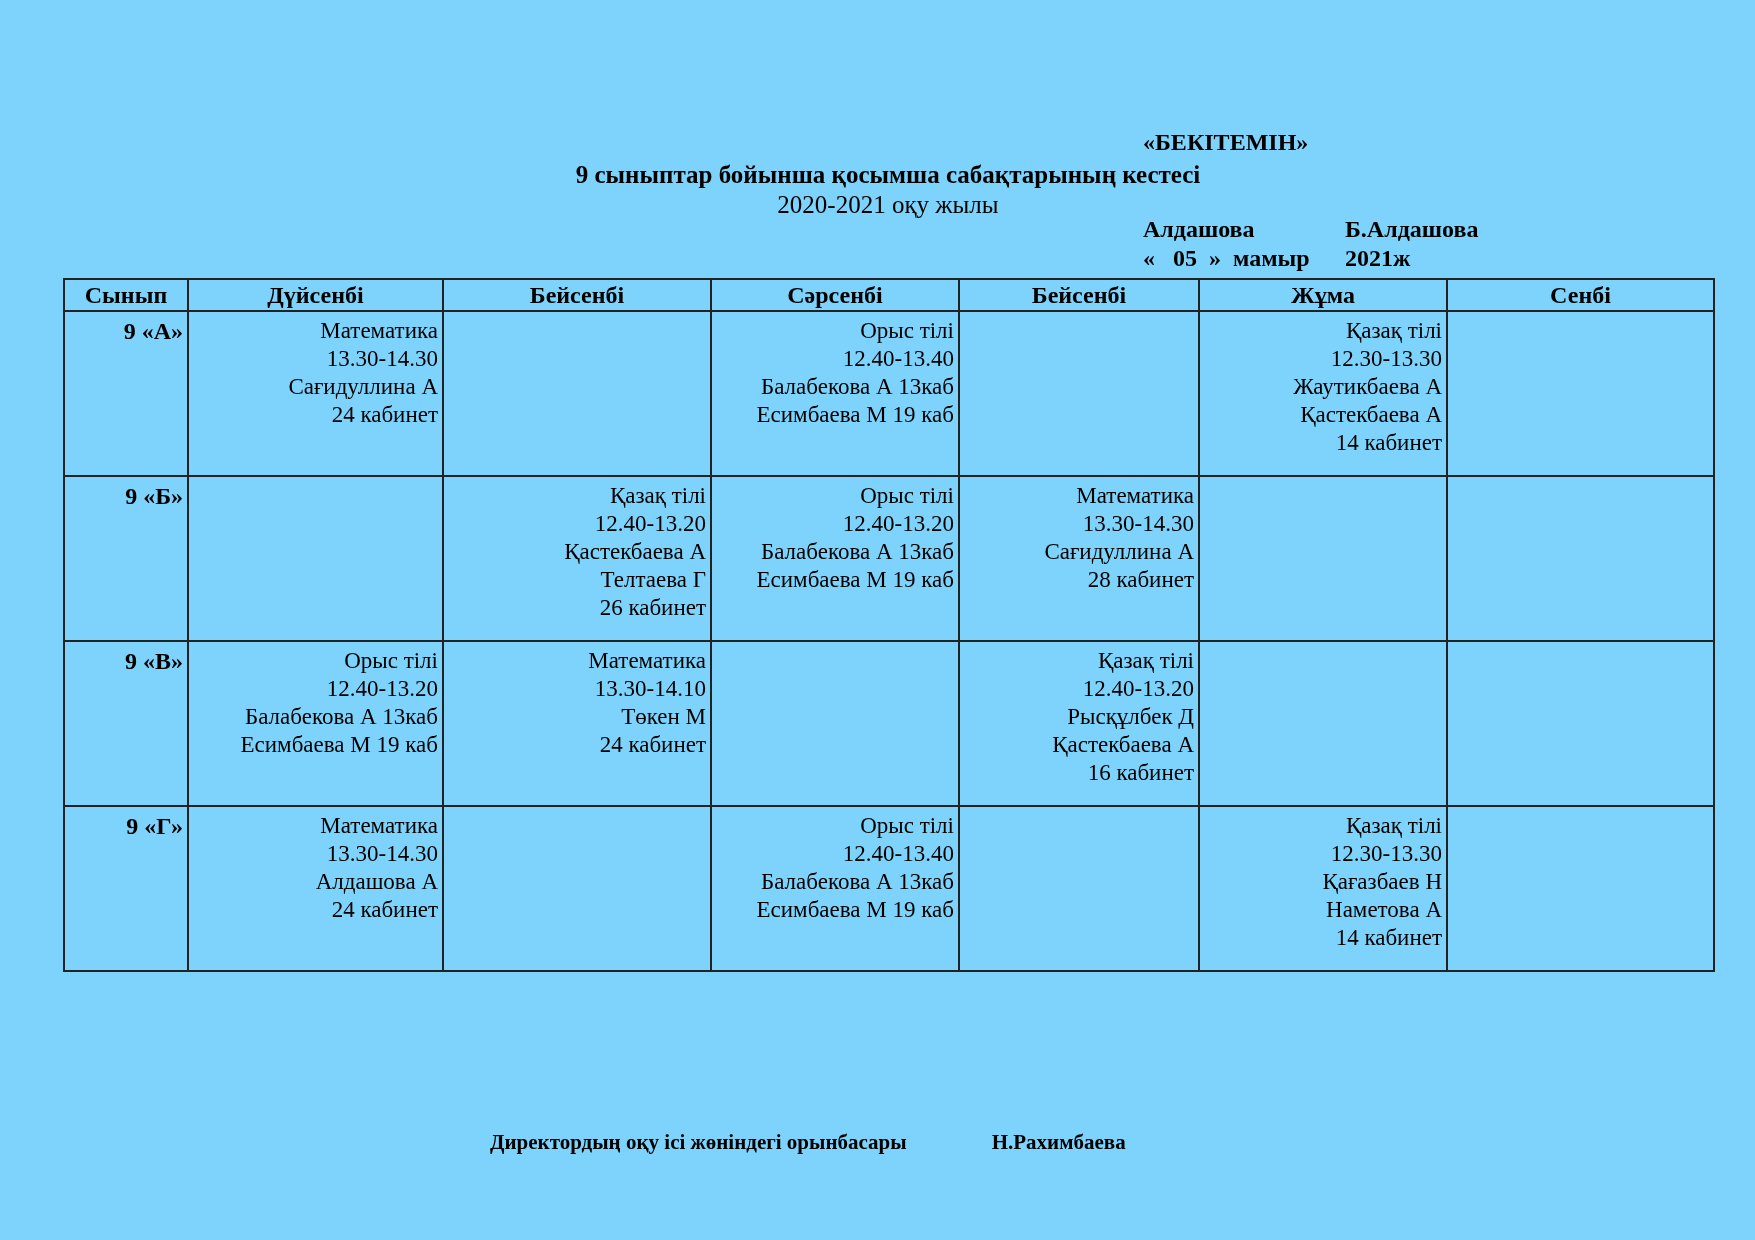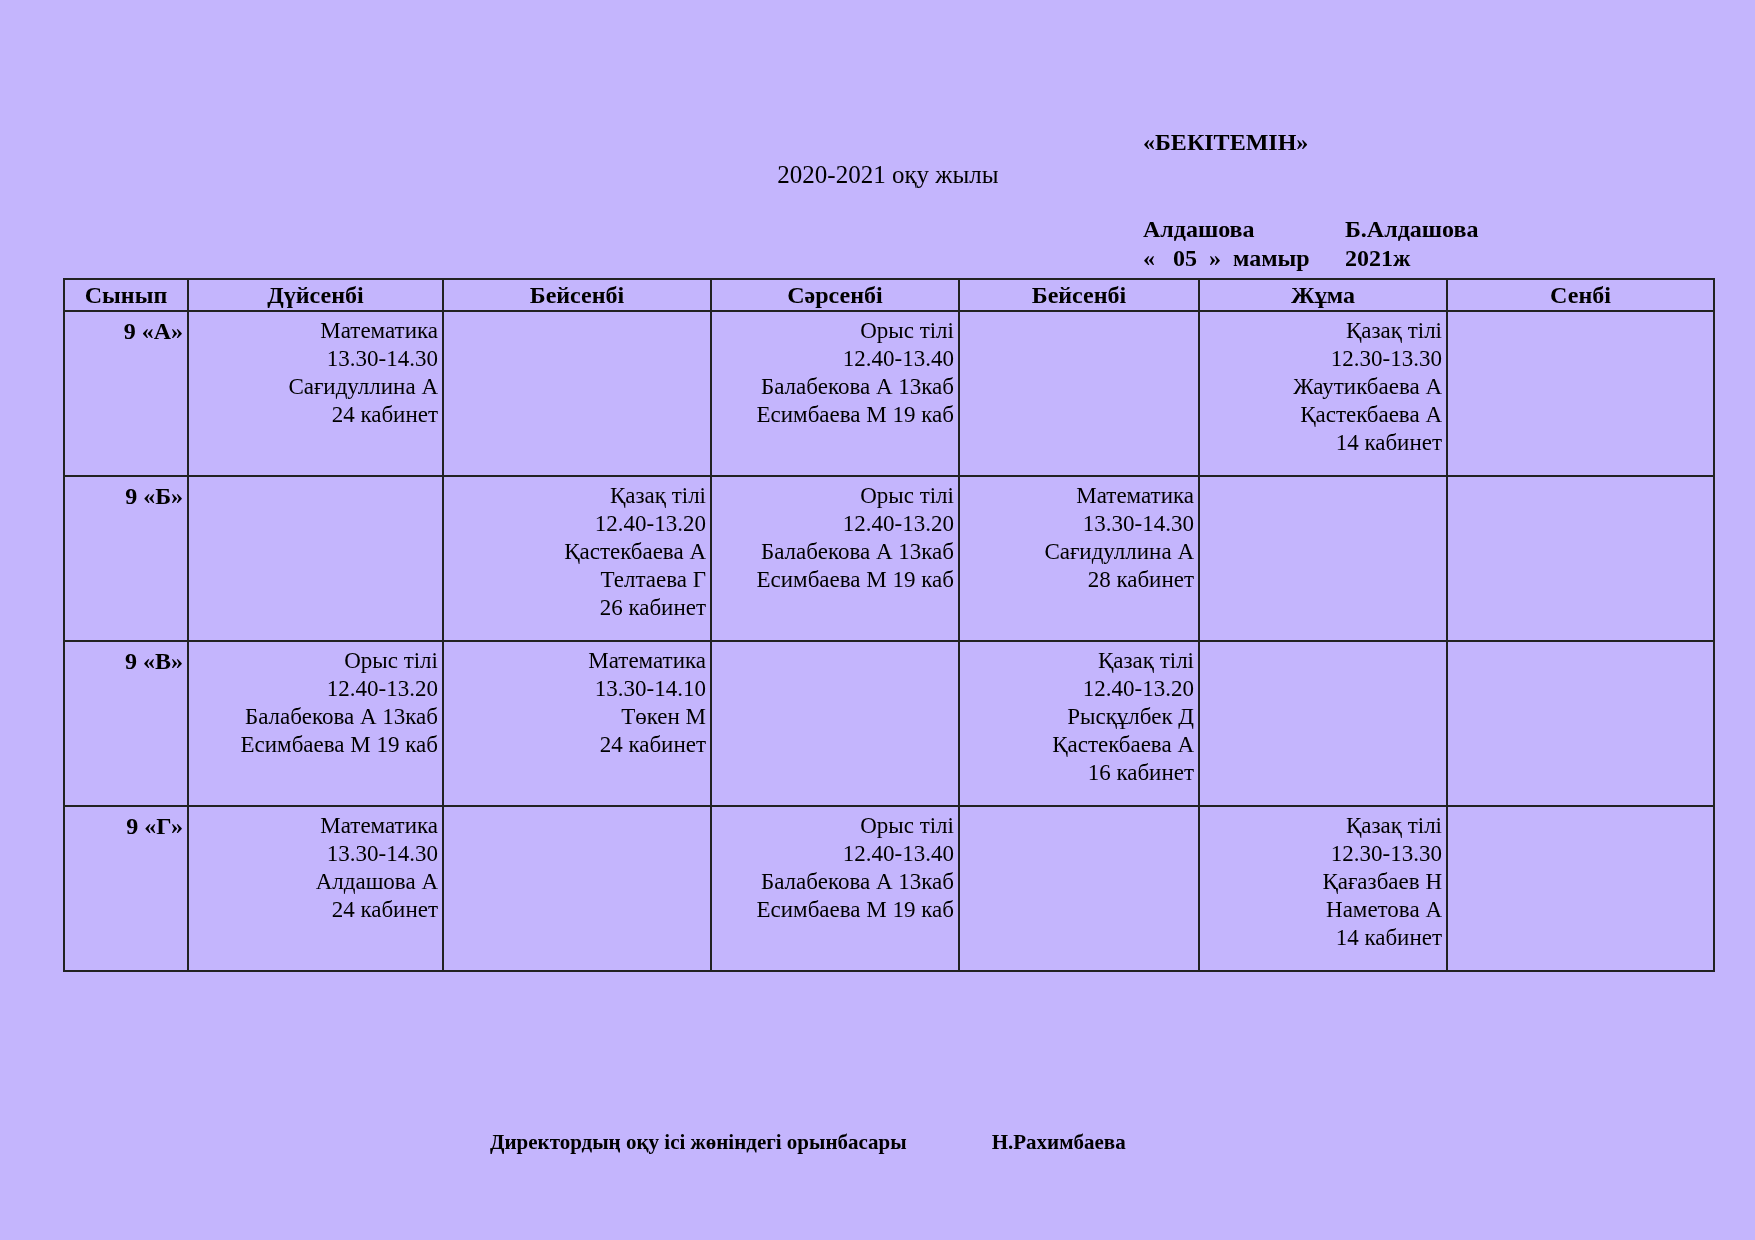--- a/index.html
+++ b/index.html
@@ -4,21 +4,21 @@
 <style>
   html, body {
     margin: 0;
     padding: 0;
     background: #ffffff;
   }
   .page {
     position: relative;
     width: 1755px;
     height: 1240px;
-    background: #c4b5fd;
+    background: #7dd3fc;
     color: #000000;
     font-family: "Liberation Serif", serif;
     overflow: hidden;
   }
   
   .approval {
     position: absolute;
     left: 1143px;
     top: 70px;
     font-weight: bold;
@@ -96,20 +96,21 @@
     <div>«БЕКІТЕМІН»</div>
     <div class="approval-grid">
       <span>Алдашова</span>
       <span>Б.Алдашова</span>
       <span>«   05  »  мамыр</span>
       <span>2021ж</span>
     </div>
   </div>
 
   <div class="titles">
+    <div class="doc-subtitle">9 сыныптар бойынша  қосымша сабақтарының кестесі</div>
     <div class="doc-year">2020-2021 оқу жылы</div>
   </div>
 
   <table class="schedule">
     <colgroup>
       <col style="width:124px">
         <col style="width:255px">
         <col style="width:268px">
       <col style="width:248px">
         <col style="width:240px">

